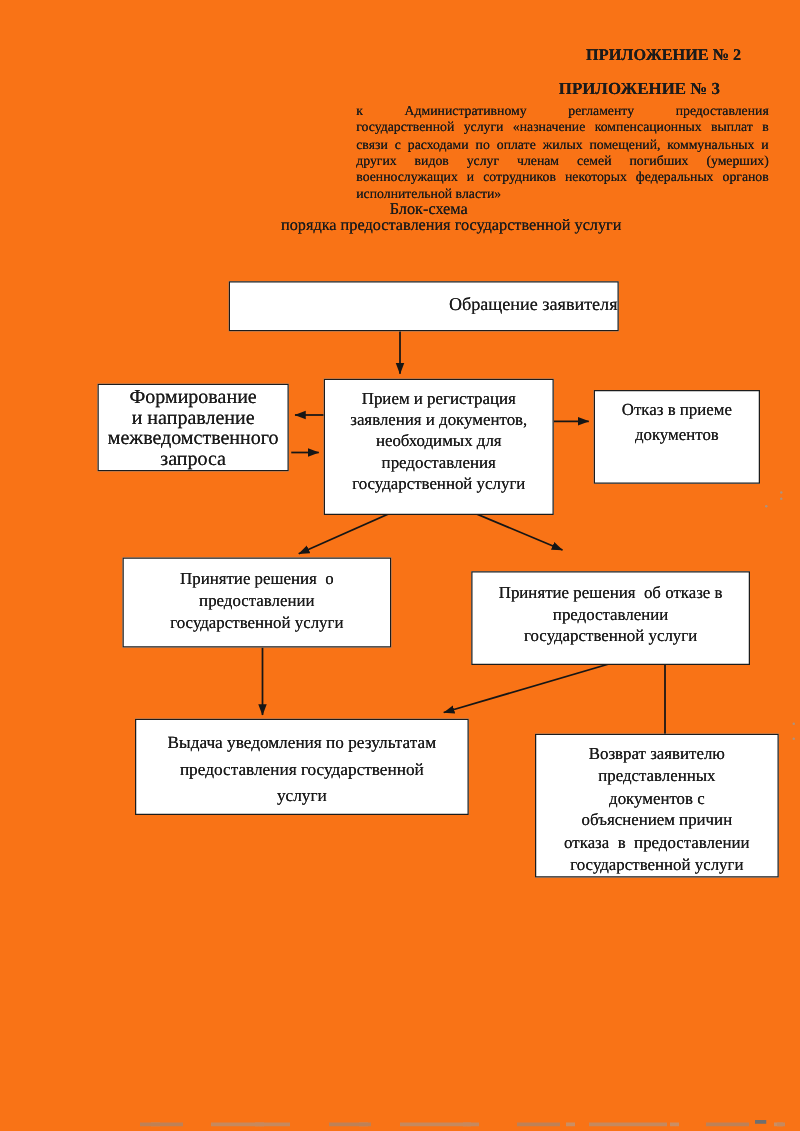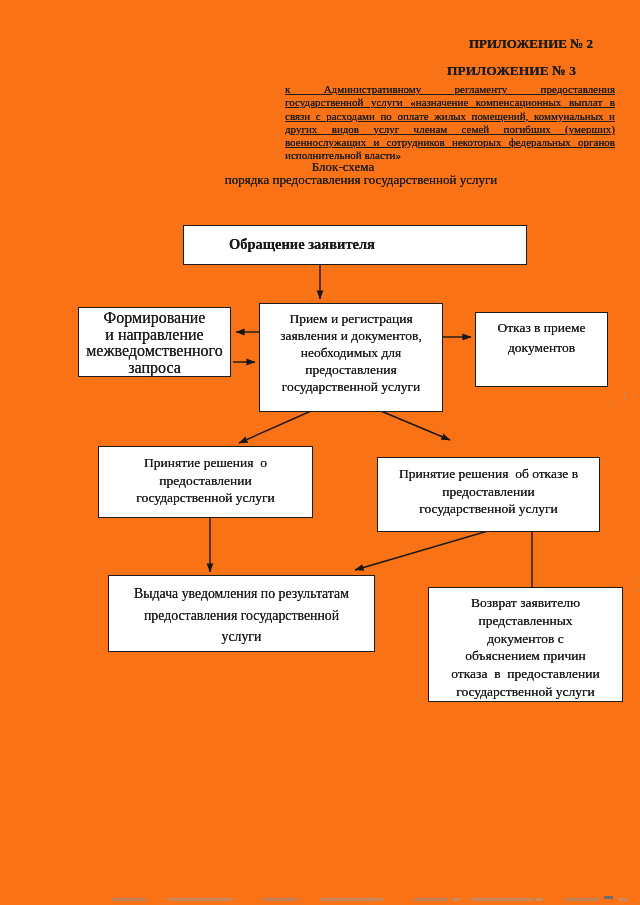--- a/index.html
+++ b/index.html
@@ -4,30 +4,30 @@
 <style>
   html,body{margin:0;padding:0;background:#ffffff;}
   .sheet{
     position:relative;width:640px;height:905px;background:#f97316;overflow:hidden;
     font-family:"Liberation Serif","DejaVu Serif",serif;color:#1b1b1b;
   }
   .sheet *{box-sizing:border-box;}
   .txt{position:absolute;text-shadow:0 0 .45px currentColor;}
   .appendix{font-weight:bold;font-size:13px;white-space:nowrap;}
   .reg{top:83px;left:285px;width:330px;font-size:11px;line-height:13.3px;}
-  .reg .jline{text-align:justify;text-align-last:justify;white-space:nowrap;text-decoration:underline;}
+  .reg .jline{text-align:justify;text-align-last:justify;white-space:nowrap;}
   .reg .lline{text-align:left;}
   .scheme-t{top:159px;left:283px;width:120px;text-align:center;font-size:13px;}
   .scheme-s{top:172px;left:212px;width:298px;text-align:center;font-size:13px;}
   .fbox{
     position:absolute;background:#fff;border:1.6px solid #1c1c1c;
     text-align:center;font-size:13.5px;text-shadow:0 0 .45px currentColor;
   }
   .fbox div{white-space:nowrap;}
-  .b1{left:183px;top:225px;width:344px;height:40px;text-align:left;padding:10px 0 0 45px;font-size:14.5px;font-weight:bold;}
+  .b1{left:183px;top:225px;width:312px;height:40px;text-align:right;padding:10px 0 0 45px;font-size:14.5px;}
   .b2{left:78px;top:307px;width:153px;height:70px;padding-top:2px;line-height:16.5px;font-size:16px;}
   .b3{left:259px;top:303px;width:184px;height:109px;padding-top:6px;line-height:17px;}
   .b4{left:475px;top:312px;width:133px;height:75px;padding-top:5px;line-height:20px;}
   .b5{left:98px;top:446px;width:215px;height:72px;padding-top:7px;line-height:17.5px;}
   .b6{left:377px;top:457px;width:223px;height:75px;padding-top:7px;line-height:17.5px;}
   .b7{left:108px;top:575px;width:267px;height:77px;padding-top:7px;line-height:21.5px;font-size:13.8px;}
   .b8{left:428px;top:587px;width:195px;height:115px;padding-top:6px;line-height:17.8px;}
   svg.arrows{position:absolute;left:0;top:0;width:640px;height:905px;}
   .scan-dashes{
     position:absolute;left:112px;top:898px;width:516px;height:3px;opacity:.55;

